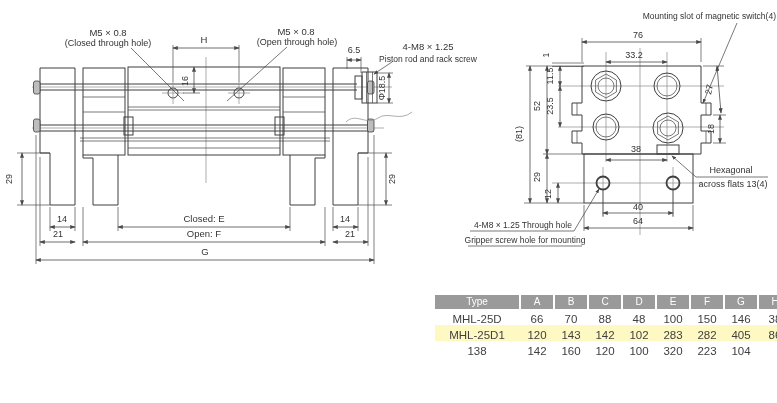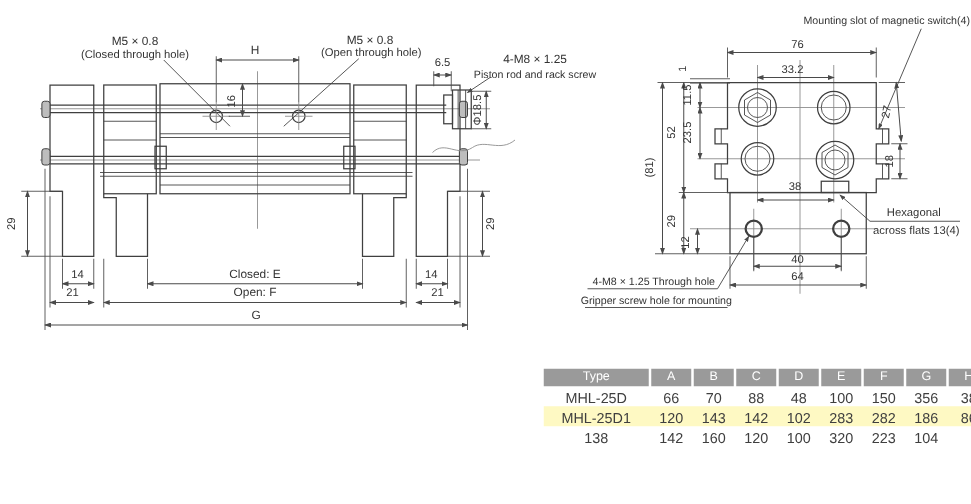--- a/index.html
+++ b/index.html
@@ -210,32 +210,32 @@
       </div>
   <div>
         <div class="trow">
           <div class="td">MHL-25D</div>
           <div class="td">66</div>
           <div class="td">70</div>
           <div class="td">88</div>
           <div class="td">48</div>
           <div class="td">100</div>
           <div class="td">150</div>
-          <div class="td">356</div>
+          <div class="td">146</div>
           <div class="td">38</div>
         </div>
         <div class="trow alt">
           <div class="td">MHL-25D1</div>
           <div class="td">120</div>
           <div class="td">143</div>
           <div class="td">142</div>
           <div class="td">102</div>
           <div class="td">283</div>
           <div class="td">282</div>
-          <div class="td">186</div>
+          <div class="td">405</div>
           <div class="td">86</div>
         </div>
         <div class="trow">
           <div class="td">138</div>
           <div class="td">142</div>
           <div class="td">160</div>
           <div class="td">120</div>
           <div class="td">100</div>
           <div class="td">320</div>
           <div class="td">223</div>

